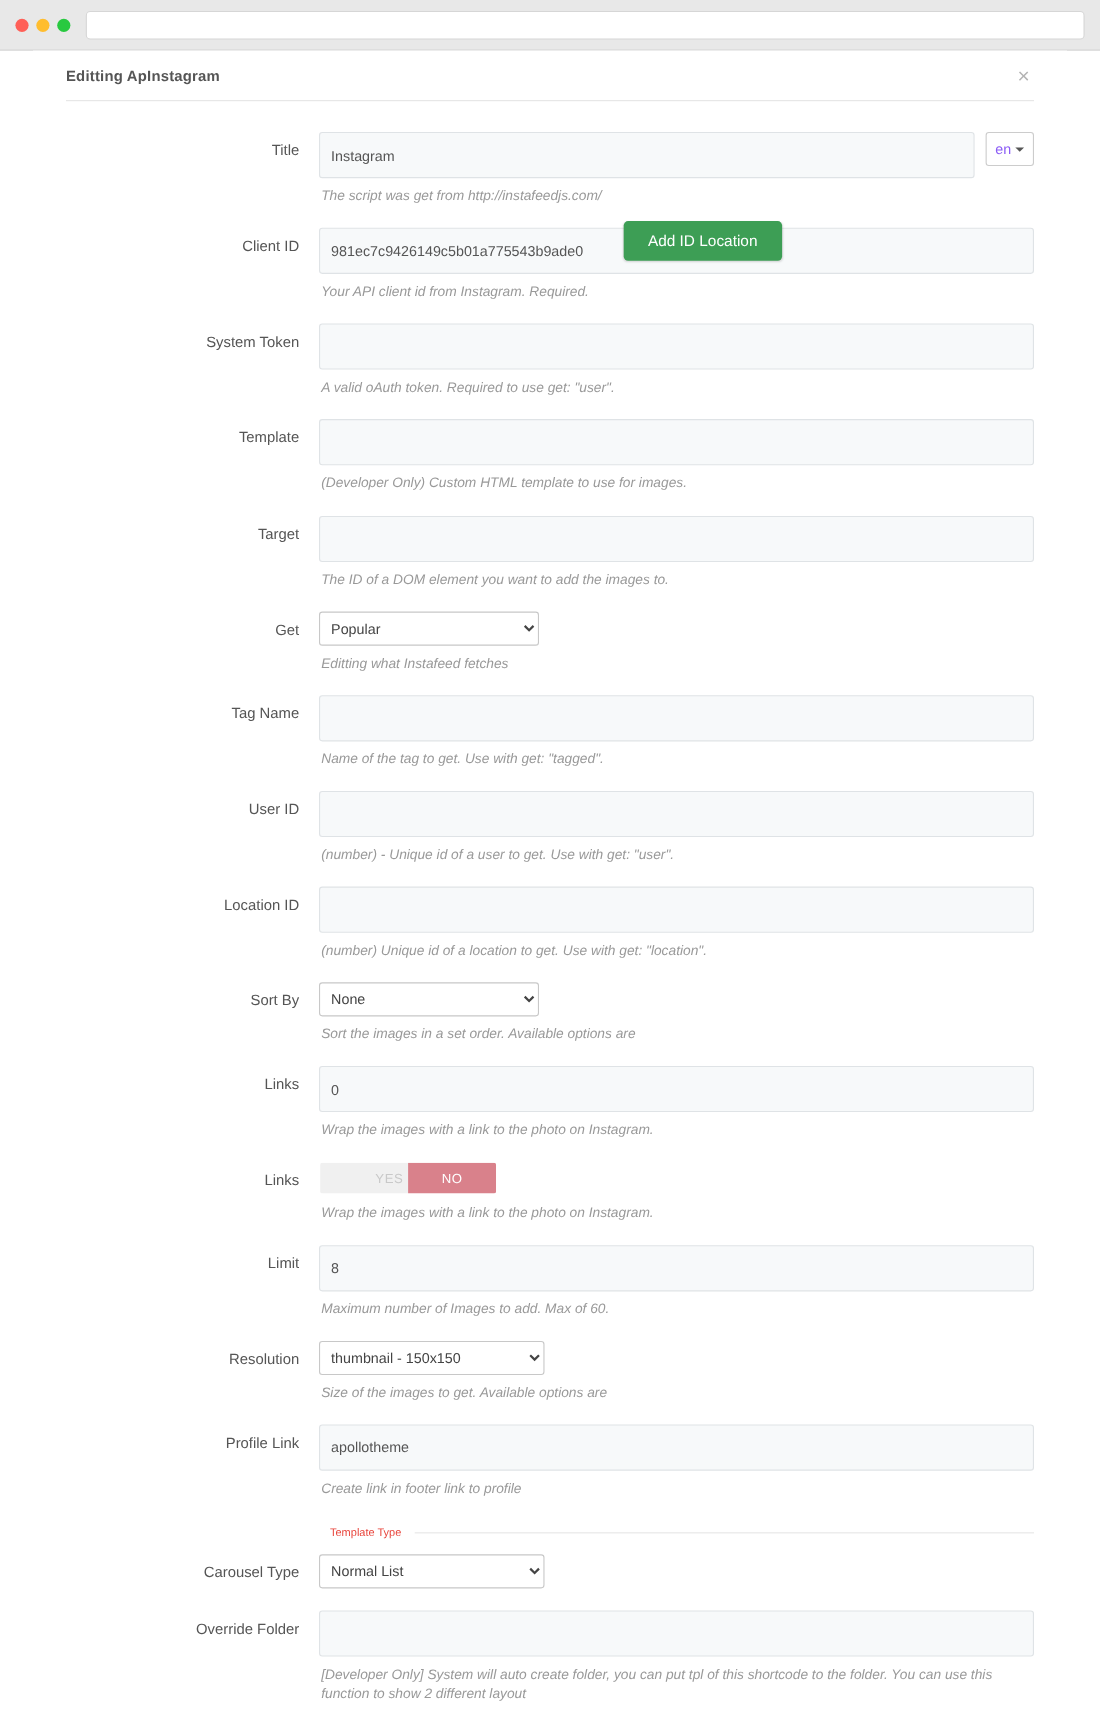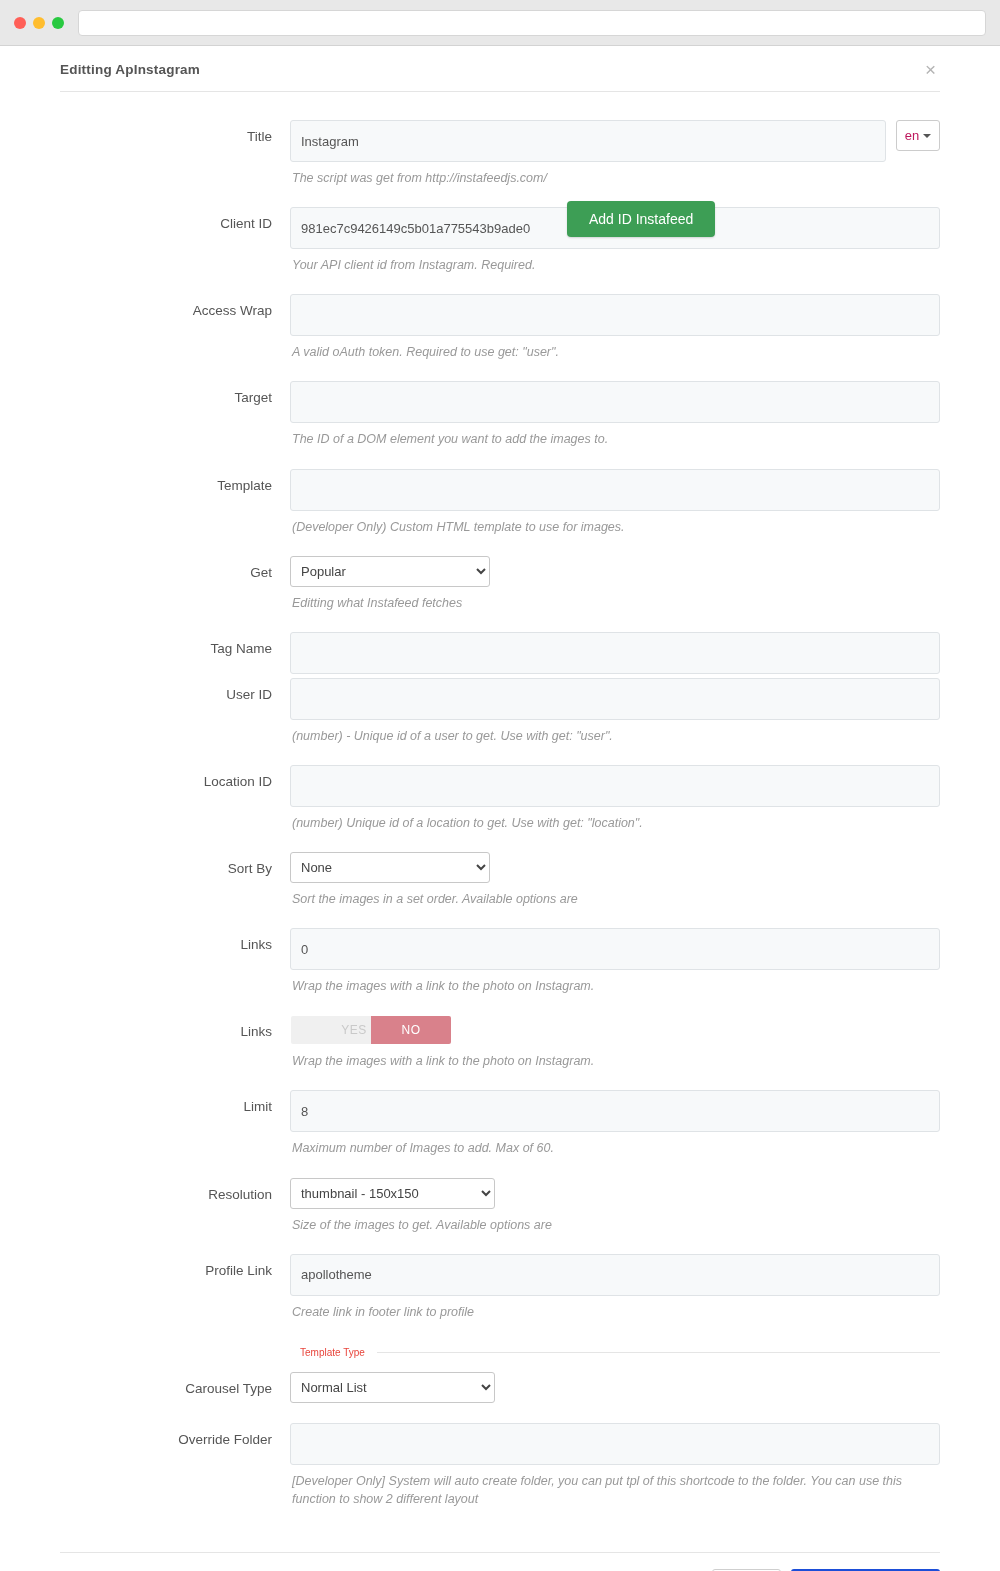--- a/index.html
+++ b/index.html
@@ -109,21 +109,21 @@
   }
   input.txt::placeholder { color: #b9b9b9; }
   .inline-group { display: flex; gap: 10px; align-items: flex-start; }
   .lang-btn {
     height: 31px;
     min-width: 44px;
     border: 1px solid #ccc;
     background: #fff;
     border-radius: 3px;
     font-size: 13px;
-    color: #be185d;
+    color: #8b5cf6;
     display: flex;
     align-items: center;
     justify-content: center;
     gap: 4px;
     cursor: pointer;
     padding: 0 8px;
   }
   .caret-down {
     width: 0; height: 0;
     border-left: 4px solid transparent;
@@ -258,63 +258,64 @@
             </button>
           </div>
           <div class="help-block">The script was get from http://instafeedjs.com/</div>
         </div>
       </div>
 
       <div class="form-row">
         <div class="form-label">Client ID</div>
         <div class="form-control-wrap">
           <input class="txt" value="981ec7c9426149c5b01a775543b9ade0" style="">
-          <button class="add-id-btn">Add ID Instafeed</button>
+          <button class="add-id-btn">Add ID Location</button>
           <div class="help-block">Your API client id from Instagram. Required.</div>
         </div>
       </div>
 
       <div class="form-row">
-        <div class="form-label">Access Wrap</div>
+        <div class="form-label">System Token</div>
         <div class="form-control-wrap">
           <input class="txt" value="" style="">
           <div class="help-block">A valid oAuth token. Required to use get: "user".</div>
         </div>
       </div>
 
       <div class="form-row">
+        <div class="form-label">Template</div>
+        <div class="form-control-wrap">
+          <input class="txt" value="" style="">
+          <div class="help-block">(Developer Only) Custom HTML template to use for images.</div>
+        </div>
+      </div>
+
+      <div class="form-row">
         <div class="form-label">Target</div>
         <div class="form-control-wrap">
           <input class="txt" value="" style="">
           <div class="help-block">The ID of a DOM element you want to add the images to.</div>
-        </div>
-      </div>
-
-      <div class="form-row">
-        <div class="form-label">Template</div>
-        <div class="form-control-wrap">
-          <input class="txt" value="" style="">
-          <div class="help-block">(Developer Only) Custom HTML template to use for images.</div>
         </div>
       </div>
 
       <div class="form-row">
         <div class="form-label">Get</div>
         <div class="form-control-wrap">
           <select class="sel w200">
             <option>Popular</option>
           </select>
           <div class="help-block">Editting what Instafeed fetches</div>
         </div>
       </div>
 
       <div class="form-row">
         <div class="form-label">Tag Name</div>
         <div class="form-control-wrap">
           <input class="txt" value="" style="">
+          <div class="help-block">Name of the tag to get. Use with get: "tagged".</div>
         </div>
       </div>
 
       <div class="form-row">
         <div class="form-label">User ID</div>
         <div class="form-control-wrap">
           <input class="txt" value="" style="">
           <div class="help-block">(number) - Unique id of a user to get. Use with get: "user".</div>
         </div>
       </div>

